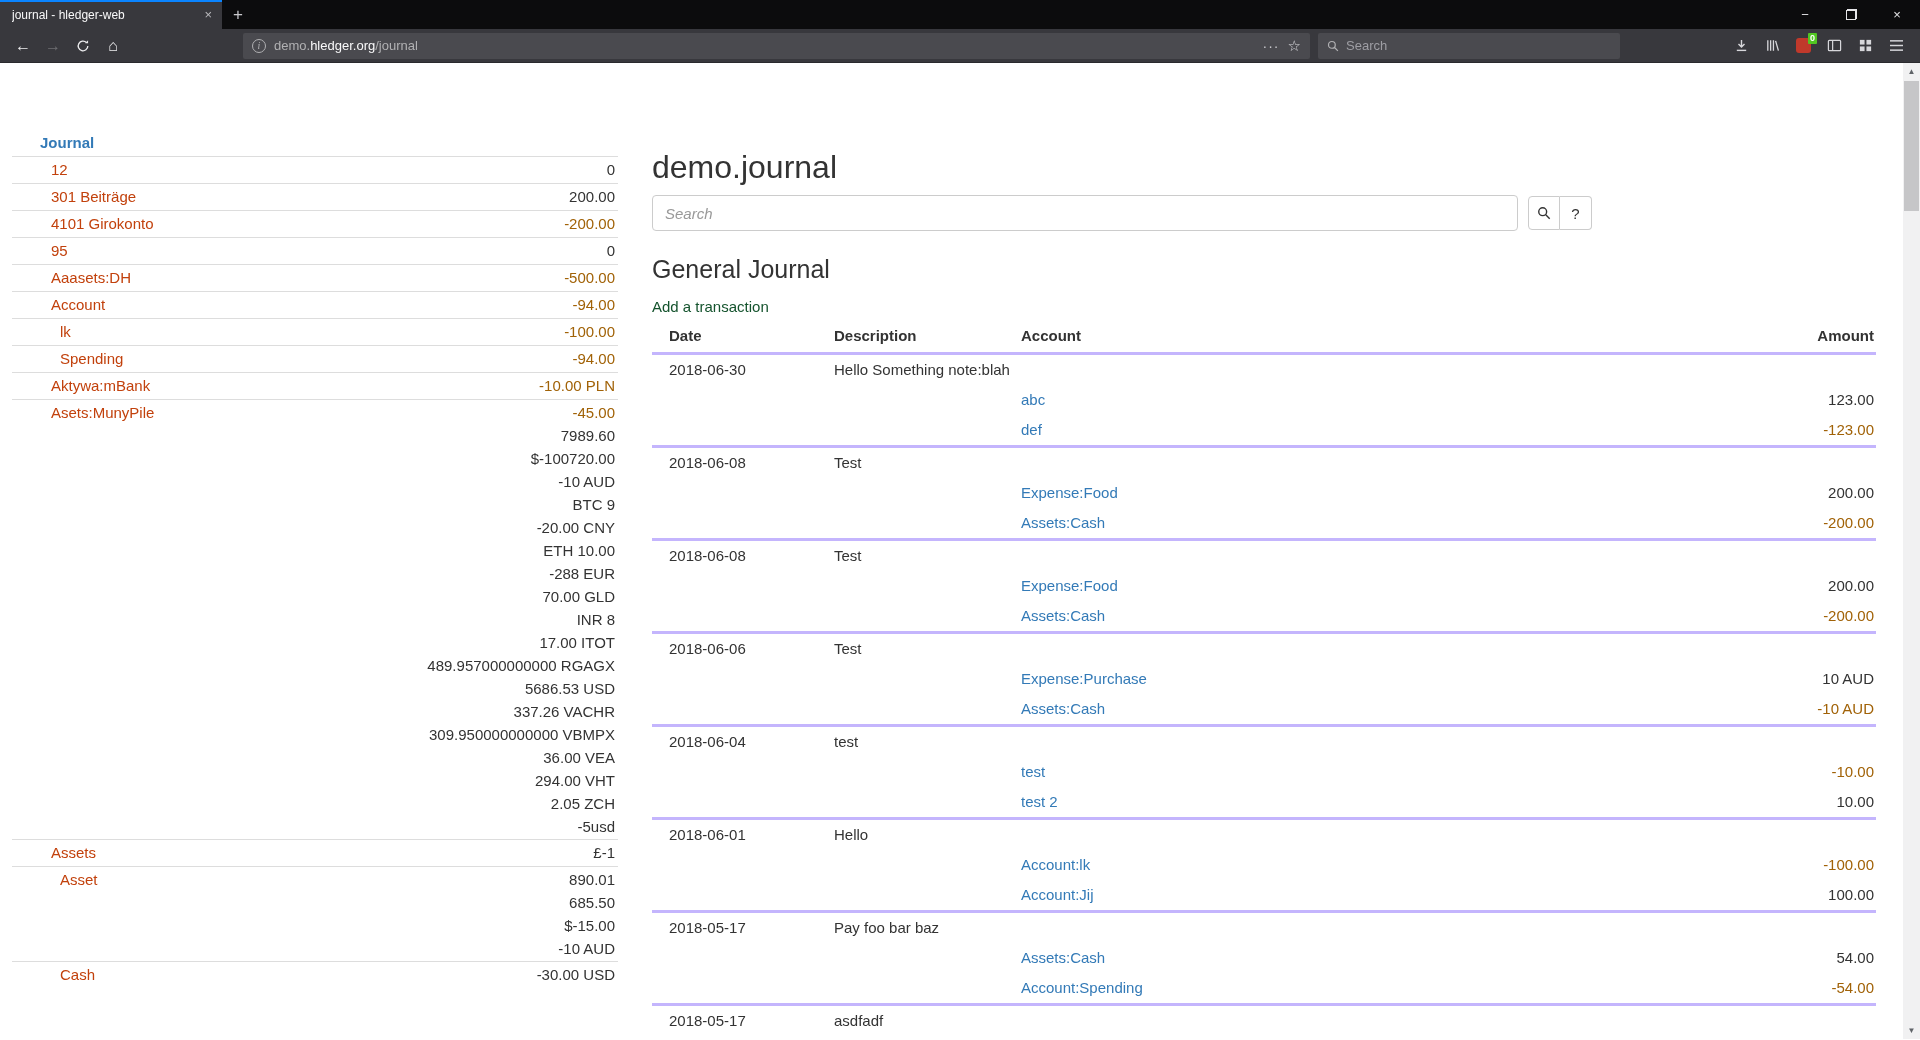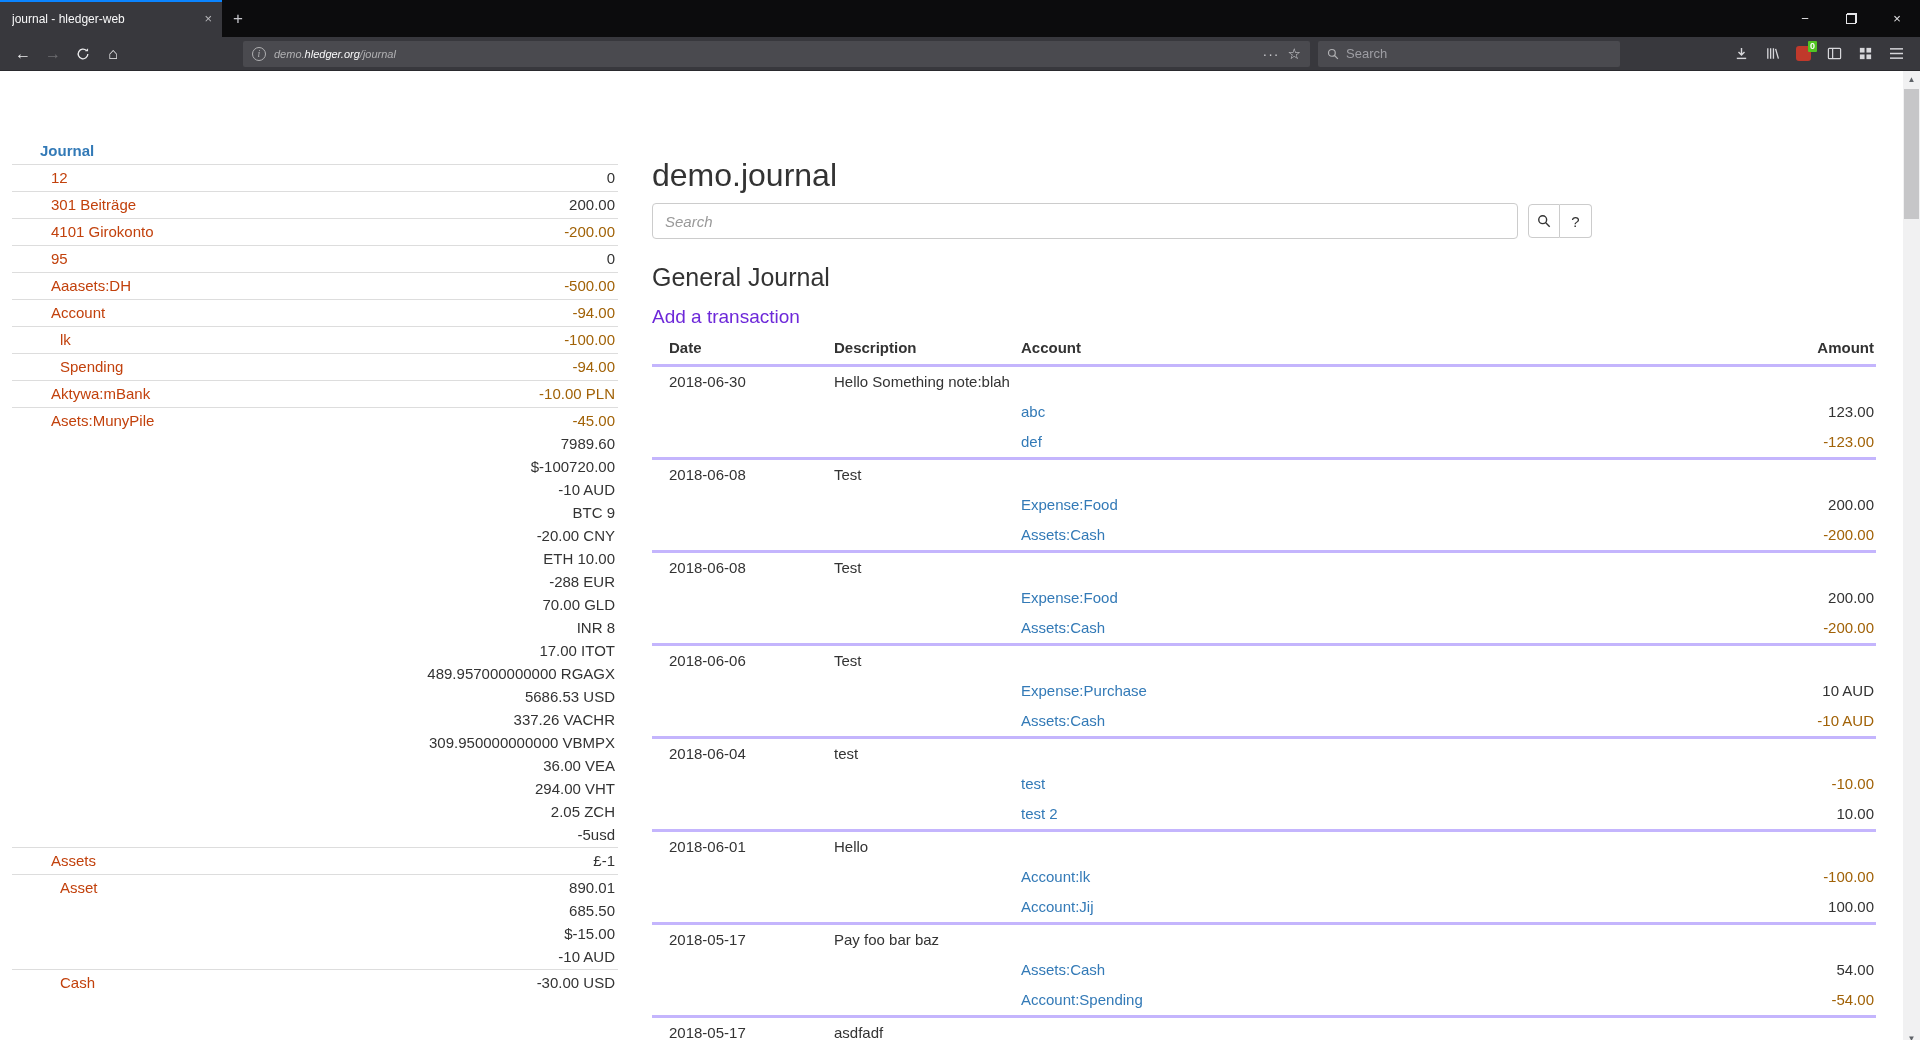--- a/index.html
+++ b/index.html
@@ -1,20 +1,20 @@
 <!DOCTYPE html>
 <html><head>
 <meta charset="utf-8">
 <style>
   * { margin:0; padding:0; box-sizing:border-box; }
   html,body { width:1920px; height:1040px; overflow:hidden; background:#fff;
               font-family:"Liberation Sans", sans-serif; }
 
   
-  .titlebar { height:37px; background:#0c0c0d; display:flex; align-items:stretch; }
+  .titlebar { height:29px; background:#0c0c0d; display:flex; align-items:stretch; }
   .tab { width:222px; background:#38383d; color:#f9f9fa; font-size:12px; display:flex;
          align-items:center; gap:8px; padding:0 10px 0 12px; position:relative; }
   .tab::before { content:""; position:absolute; left:0; right:0; top:0; height:2px; background:#0a84ff; }
   .tab-title { flex:1; overflow:hidden; white-space:nowrap; }
   .tab-close { color:#b9b9bd; font-size:13px; cursor:default; }
   .newtab { width:32px; color:#c9c9cd; font-size:17px; display:flex; align-items:center; justify-content:center; }
   .win-controls { margin-left:auto; display:flex; }
   .win-btn { width:46px; color:#e6e6e8; display:flex; align-items:center; justify-content:center; font-size:13px; }
   .restore-icon { width:11px; height:11px; position:relative; display:inline-block; }
   .restore-icon::before { content:""; position:absolute; top:0; right:0; width:8px; height:8px; border:1px solid #e6e6e8; }
@@ -23,21 +23,21 @@
   .toolbar { height:34px; background:#38383d; display:flex; align-items:center; padding:0 8px;
              border-bottom:1px solid #2a2a2e; }
   .tb-btn { width:30px; height:28px; display:flex; align-items:center; justify-content:center;
             color:#ececee; font-size:16px; }
   .tb-btn.disabled { color:#6e6e72; }
   .urlbar { margin-left:115px; width:1067px; height:26px; background:#4a4a4f; border-radius:2px;
             display:flex; align-items:center; padding:0 9px; gap:8px; }
   .info-icon { width:14px; height:14px; min-width:14px; border:1px solid #b1b1b3; border-radius:50%;
                color:#b1b1b3; font-size:10px; display:flex; align-items:center; justify-content:center;
                font-family:"Liberation Serif", serif; font-style:italic; }
-  .url-text { flex:1; font-size:11px; color:#b1b1b3; white-space:nowrap; overflow:hidden;font-style:italic; }
+  .url-text { flex:1; font-size:13px; color:#b1b1b3; white-space:nowrap; overflow:hidden; }
   .url-domain { color:#f9f9fa; }
   .url-dots { color:#c7c7cb; font-size:14px; letter-spacing:1px; }
   .url-star { color:#d7d7db; font-size:15px; }
   .searchbar { margin-left:8px; width:302px; height:26px; background:#4a4a4f; border-radius:2px;
                display:flex; align-items:center; padding:0 9px; gap:7px; }
   .search-ph { color:#9e9ea4; font-size:13px; }
   .tb-icons { margin-left:auto; display:flex; align-items:center; }
   .tb-icon { width:31px; height:28px; display:flex; align-items:center; justify-content:center; position:relative; }
   .ext-body { width:15px; height:15px; background:#c0392b; border-radius:3px; }
   .ext-badge { position:absolute; top:1px; right:2px; background:#52c622; color:#fff; font-size:9px;
@@ -63,21 +63,21 @@
   .search-row { margin-top:9px; display:flex; height:36px; }
   .journal-search { width:866px; height:36px; border:1px solid #ccc; border-radius:4px; padding:0 12px;
                     font-size:15px; color:#555; font-family:inherit; outline:none; }
   .journal-search::placeholder { font-style:italic; color:#999; }
   .btn-group { margin-left:10px; display:flex; height:34px; align-self:center; }
   .btn-sq { width:32px; border:1px solid #ccc; background:#fff; display:flex; align-items:center;
             justify-content:center; font-size:15px; color:#333; font-family:inherit; }
   .btn-sq:first-child { border-radius:4px 0 0 4px; }
   .btn-sq + .btn-sq { border-left:none; border-radius:0 4px 4px 0; }
   .section-title { font-size:25px; font-weight:500; line-height:30px; margin-top:23px; }
-  .add-link { display:inline-block; margin-top:14px; font-size:19px; color:#6d28d9; text-decoration:none; }
+  .add-link { display:inline-block; margin-top:14px; font-size:15px; color:#14532d; text-decoration:none; }
   .journal-table { width:100%; border-collapse:collapse; margin-top:7px; font-size:15px; }
   .journal-table th { text-align:left; font-weight:bold; padding:4px 0 8px; border-bottom:2px solid #ddd; color:#333; }
   .journal-table th.h-date { padding-left:17px; }
   .journal-table th.h-amount { text-align:right; padding-right:2px; }
   .journal-table td { padding:5px 0 6px; line-height:19px; vertical-align:top; }
   .tx-row td { border-top:3px solid #c4b5fd; }
   .c-date { padding-left:17px !important; }
   .c-amt { text-align:right; padding-right:2px !important; }
   .acct-ref { color:#337ab7; text-decoration:none; }
 

